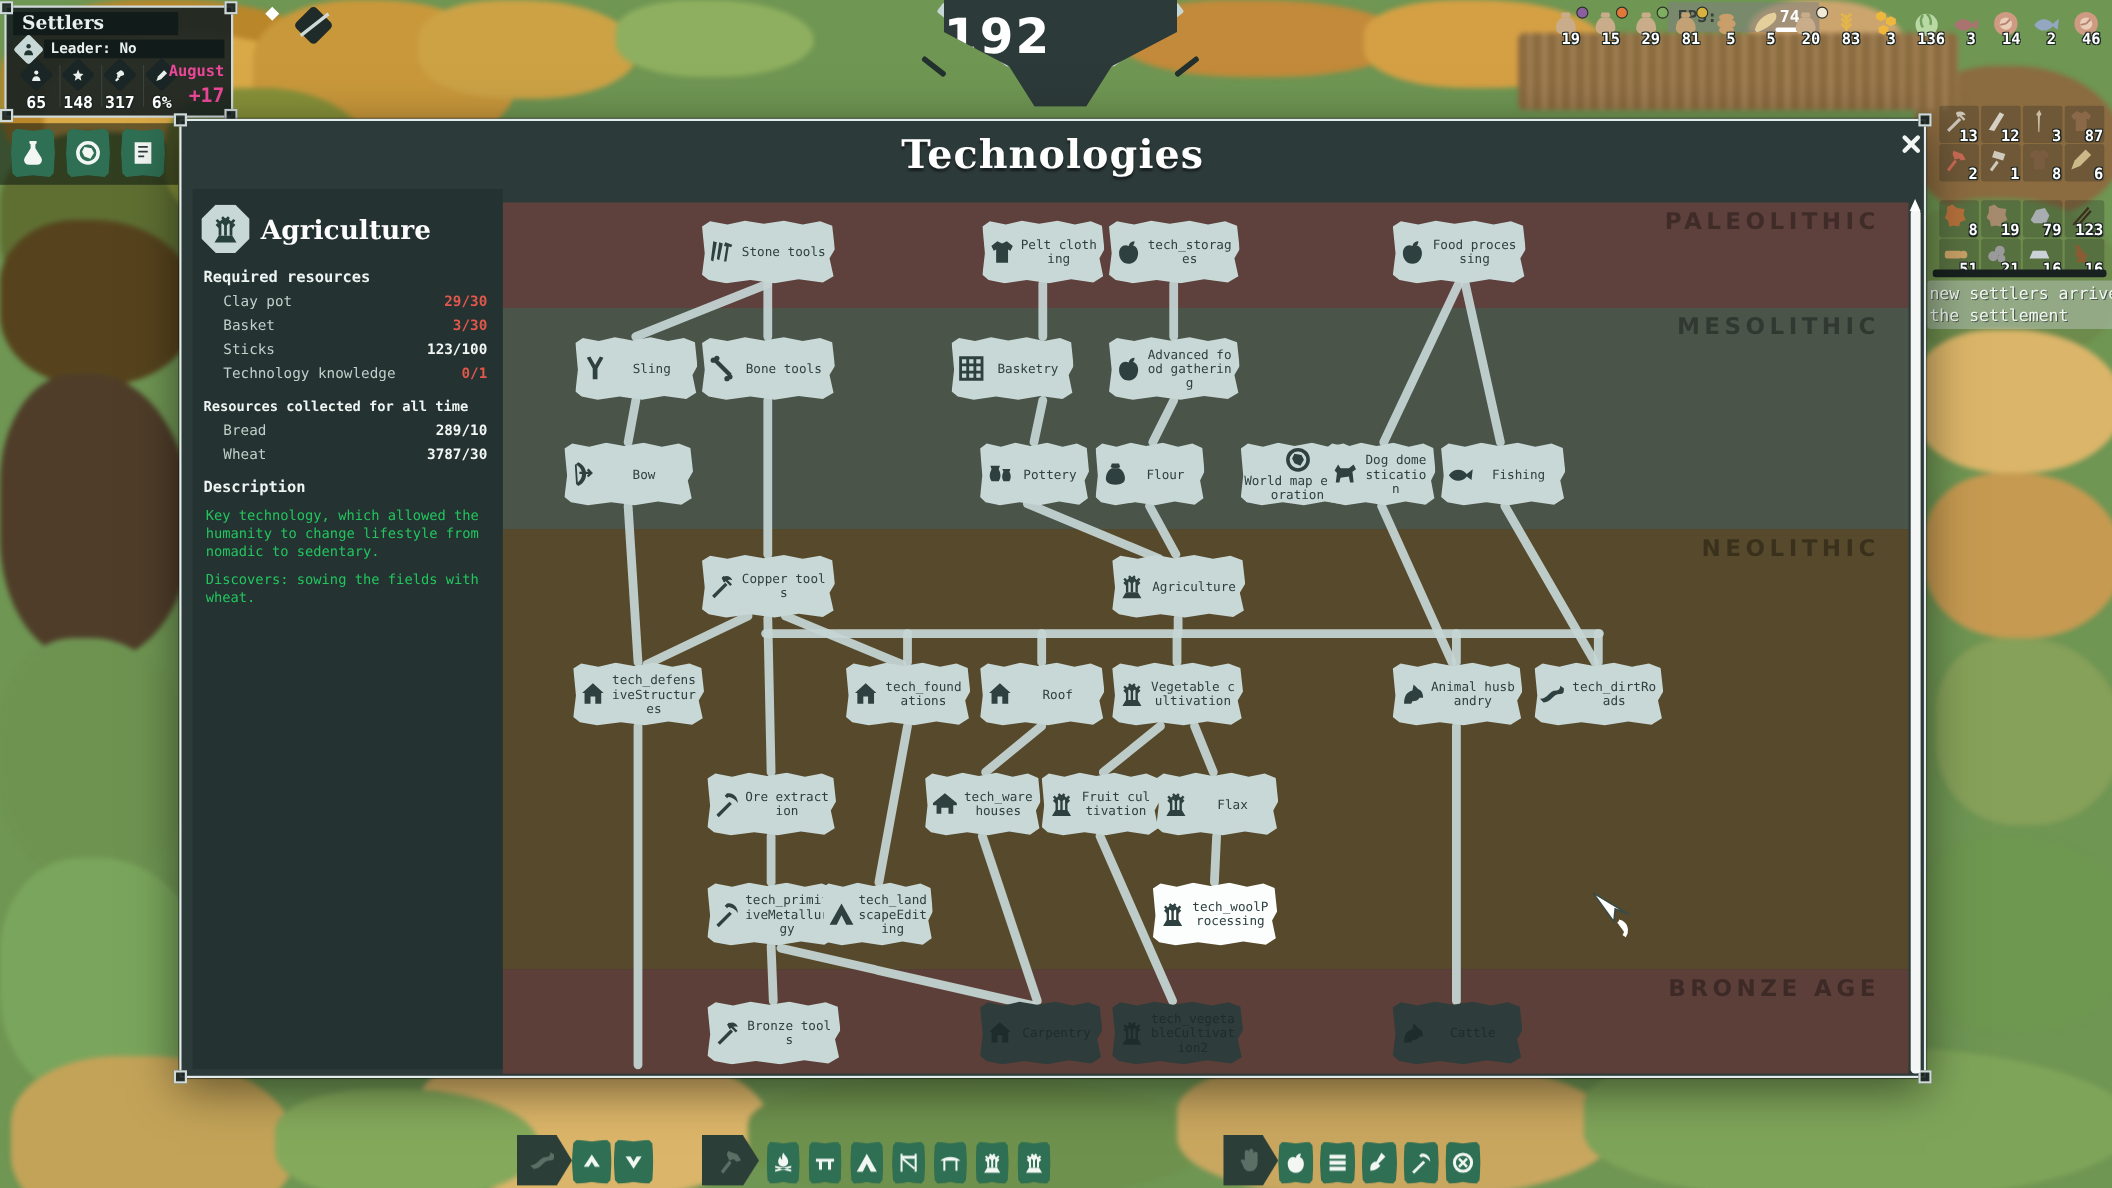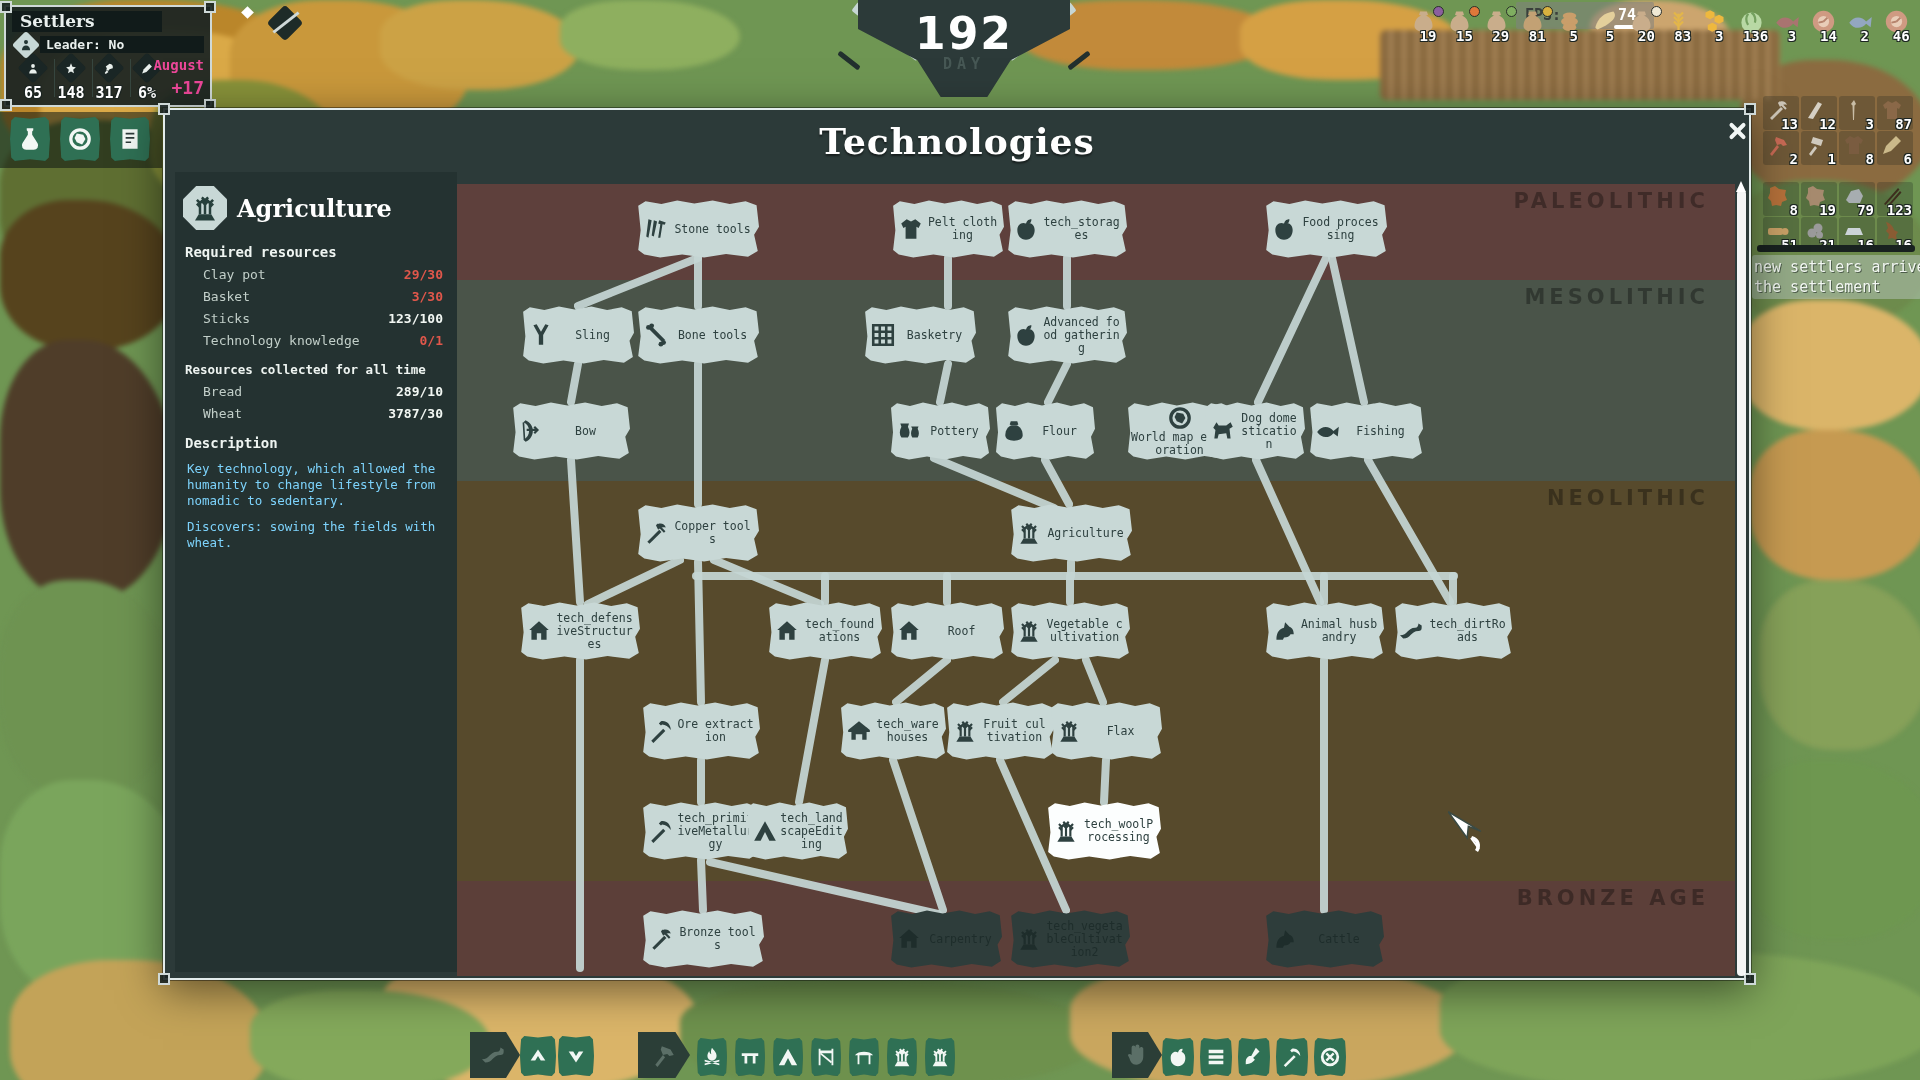--- a/index.html
+++ b/index.html
@@ -25,21 +25,21 @@
   #settlers .band{position:absolute;background:#111b1a;}
   #settlers .stat{position:absolute;width:38px;text-align:center;}
   #settlers .stat .dia{width:22px;height:22px;margin:0 auto;background:#1a2625;transform:rotate(45deg);
      display:flex;align-items:center;justify-content:center;border-radius:3px;}
   #settlers .stat .dia svg{transform:rotate(-45deg);}
   #settlers .stat .val{font-size:15px;margin-top:5px;}
   .statsep{position:absolute;width:1px;height:38px;background:#36463f;}
   
   #daybadge{left:858px;top:0;width:212px;height:97px;background:#2c3a39;
     clip-path:polygon(0 0,100% 0,100% 30%,72% 62%,61% 100%,39% 100%,28% 62%,0 30%);
-    text-align:center;color:#fff;}
+    color:#fff;}
   .wing{position:absolute;background:#c6d6d4;height:11px;border-radius:2px;}
   .tick{position:absolute;background:#22302e;width:26px;height:5px;border-radius:2px;}
   
   #fps{left:1516px;top:2px;width:138px;height:27px;background:rgba(128,130,128,.55);
     border-radius:2px;font-weight:bold;font-size:15px;color:#3a3f3c;}
   
   #panel{left:163px;top:108px;width:1584px;height:868px;background:#2c3a39;
     border:2px solid #e3ecec;box-shadow:0 0 0 1px rgba(0,0,0,.4),0 10px 40px rgba(0,0,0,.5);}
   #panel-title{position:absolute;left:0;top:10px;width:100%;text-align:center;color:#fff;
     font-family:"DejaVu Serif",serif;font-weight:bold;font-size:36px;letter-spacing:1px;
@@ -50,21 +50,21 @@
   #sidebar{position:absolute;left:10px;top:62px;width:282px;height:800px;background:#243231;color:#c2cfc9;}
   #sidebar h1{display:flex;align-items:center;gap:10px;margin:14px 8px 6px 8px;font-size:24px;color:#fff;
      font-family:"DejaVu Serif",serif;}
   .octa{width:44px;height:44px;background:#c8d8d6;color:#27403c;flex:none;display:flex;align-items:center;justify-content:center;
      clip-path:polygon(30% 0,70% 0,100% 30%,100% 70%,70% 100%,30% 100%,0 70%,0 30%);}
   .sechead{font-weight:bold;color:#eef4f1;font-size:14px;margin:14px 10px 6px 10px;}
   .sechead.small{font-size:12.5px;}
   .resrow{display:flex;justify-content:space-between;font-size:13px;margin:7px 14px 0 28px;}
   .resrow .v{font-weight:bold;color:#f2f7f3;}
   .resrow .v.red{color:#e0574b;}
-  .para{font-size:12.5px;line-height:16px;color:#7dd3fc;margin:10px 12px 0 12px;}
+  .para{font-size:12.5px;line-height:16px;color:#22c55e;margin:10px 12px 0 12px;}
   
   .era{position:absolute;left:292px;width:1278px;}
   .era .eralabel{position:absolute;right:26px;top:5px;font-family:"DejaVu Sans",sans-serif;font-weight:bold;
      font-size:21px;letter-spacing:4px;color:rgba(0,0,0,.33);}
   .node{position:absolute;height:58px;background:#c8d8d6;color:#2e4140;display:flex;align-items:center;
     padding:3px 5px 3px 4px;box-sizing:border-box;cursor:pointer;
     clip-path:polygon(1% 10%,7% 2%,20% 7%,33% 1%,47% 6%,62% 1%,76% 7%,89% 2%,98% 9%,100% 46%,96% 60%,99% 88%,91% 98%,73% 93%,55% 99%,37% 94%,19% 99%,6% 94%,1% 86%,3% 52%);}
   .node .nicon{width:30px;flex:none;display:flex;justify-content:center;}
   .node .nlabel{flex:1;text-align:center;font-size:11.5px;line-height:13px;word-break:break-all;overflow:hidden;max-height:52px;}
   .node.dark{background:#2e3d3b;color:#1e2d2b;}

